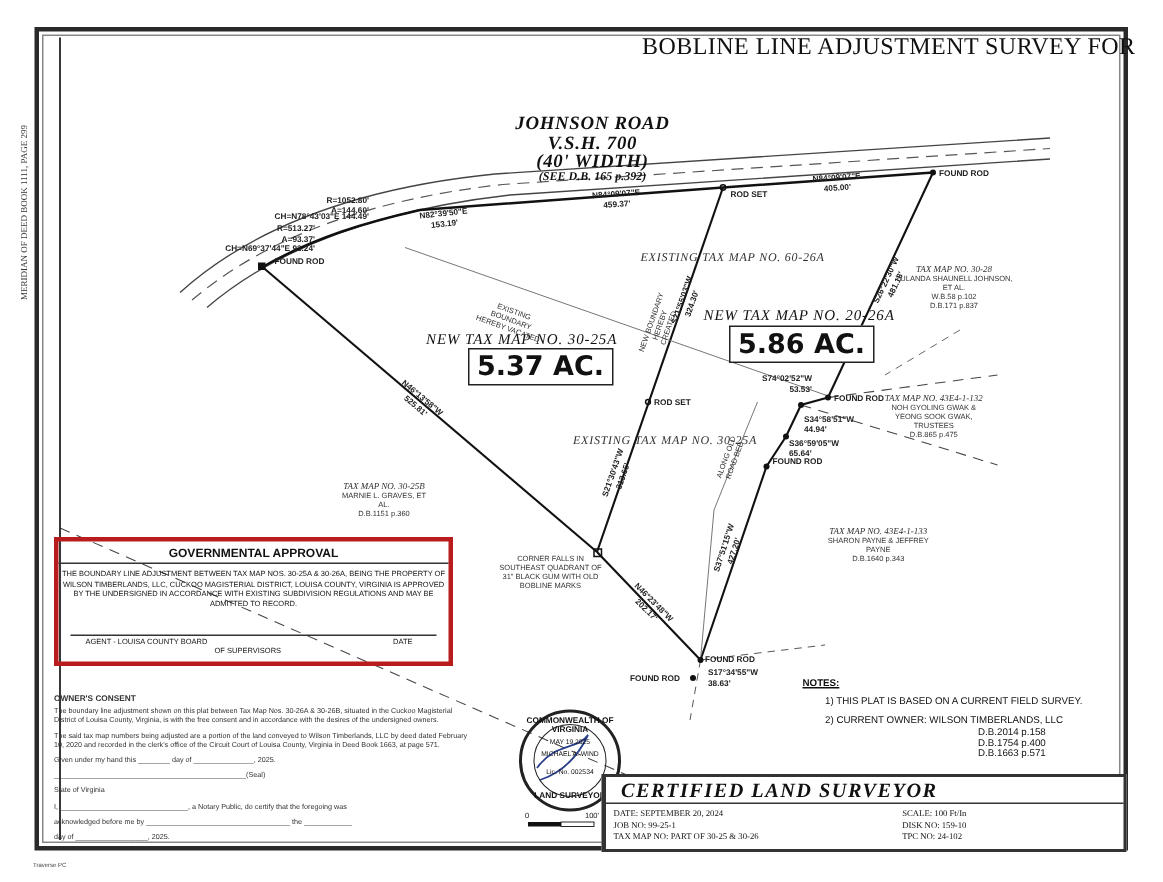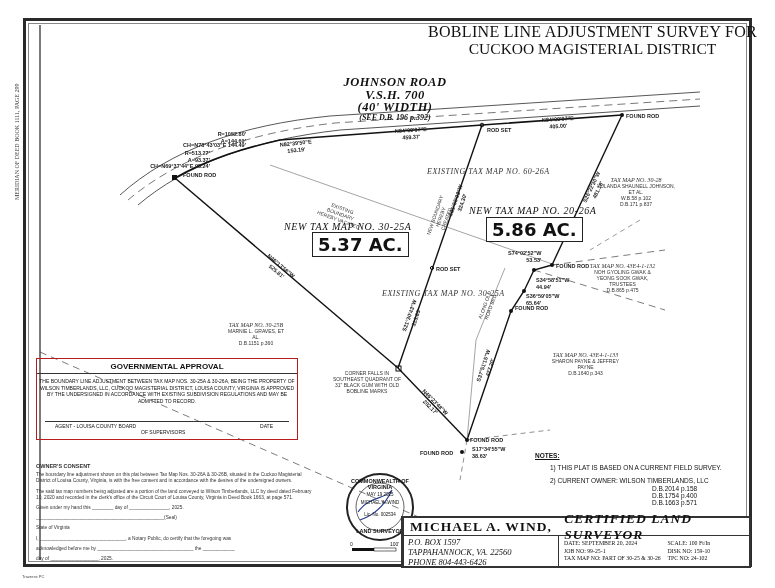--- a/index.html
+++ b/index.html
@@ -15,21 +15,21 @@
   .t4 { font-size:15.5px; }
   .road { left:340px; top:76px; width:110px; text-align:center; font-family:"Liberation Serif", serif; font-style:italic; font-weight:bold; line-height:1.0; }
   .road .r1, .road .r2, .road .r3 { font-size:12.5px; letter-spacing:0.5px; }
   .road .r4 { font-size:8px; }
   .meridian { left:6px; top:50px; width:150px; height:10px; font-size:6px; transform-origin:0 0; transform:rotate(-90deg) translate(-150px, 8px); white-space:nowrap; font-family:"Liberation Serif", serif; color:#333; }
   .acbox { border:1.5px solid #222; font-weight:bold; font-size:18px; padding:1px 5px; background:#fff; font-family:"DejaVu Sans", sans-serif; }
   .newtax { font-family:"Liberation Serif", serif; font-style:italic; font-size:10px; letter-spacing:0.6px; }
   .existtax { font-family:"Liberation Serif", serif; font-style:italic; font-size:8px; letter-spacing:0.5px; color:#333; }
   .tiny { font-size:5px; line-height:6px; color:#333; text-align:center; }
   .tinyb { font-size:5.5px; font-weight:bold; color:#222; line-height:6.5px; }
-  .gov { left:36px; top:358px; width:260px; height:80px; border:1px solid #b91c1c; }
+  .gov { left:36px; top:358px; width:260px; height:80px; border:3px solid #b91c1c; }
   .gov .head { text-align:center; font-size:8px; font-weight:bold; border-bottom:1px solid #333; padding:3px 0 2px; }
   .gov .body { text-align:center; font-size:5px; line-height:6.5px; padding:4px 2px 0; }
   .gov .sig { position:absolute; left:8px; right:8px; top:62px; border-top:1px solid #333; font-size:5px; }
   .consent { left:36px; top:463px; width:280px; font-size:4.8px; line-height:6.2px; color:#333; }
   .consent .h { font-size:5.5px; font-weight:bold; margin-bottom:3px; }
   .consent p { margin:0 0 4px; }
   .notes { left:535px; top:452px; width:210px; font-size:6.5px; line-height:8px; }
   .notes .h { font-weight:bold; text-decoration:underline; margin-bottom:4px; }
   .notes .deed { padding-left:117px; font-size:6.5px; line-height:7px; }
   .surveyor { left:401px; top:516px; width:350px; height:52px; border:2px solid #333; border-left:3px solid #333; box-sizing:border-box; background:#fff; font-family:"Liberation Serif", serif; }
@@ -96,28 +96,27 @@
   <path d="M358,512 C370,495 385,500 392,490 C385,505 375,515 360,520" fill="none" stroke="#2a3f8a" stroke-width="1.2"></path>
 
   <rect x="352" y="548" width="22" height="3" fill="#111"></rect>
   <rect x="374" y="548" width="22" height="3" fill="#fff" stroke="#111" stroke-width="0.6"></rect>
 </svg>
 
 <div class="abs meridian">MERIDIAN OF DEED BOOK 1111, PAGE 299</div>
 
 <div class="abs title-block">
   <div class="t1">BOBLINE LINE ADJUSTMENT SURVEY FOR</div>
-  <div class="t3">CUCKOO MAGISTERIAL DISTRICT</div>
 </div>
 
 <div class="abs road">
   <div class="r1">JOHNSON ROAD</div>
   <div class="r2">V.S.H. 700</div>
   <div class="r3">(40' WIDTH)</div>
-  <div class="r4">(SEE D.B. 196 p.392)</div>
+  <div class="r4">(SEE D.B. 165 p.392)</div>
 </div>
 
 <div class="abs tinyb" style="left:186px;top:131px;text-align:right;width:60px;">
   <div>R=1052.80'</div>
   <div>A=144.60'</div>
 </div>
 <div class="abs tinyb" style="left:168px;top:142px;width:78px;text-align:right;">CH=N78°43'03"E  144.49'</div>
 <div class="abs tinyb" style="left:150px;top:150px;width:60px;text-align:right;">
   <div>R=513.27'</div>
   <div>A=93.37'</div>
@@ -255,29 +254,23 @@
 <div class="abs" style="left:347px;top:492px;width:66px;text-align:center;font-size:4.5px;">MAY 19 2025</div>
 <div class="abs" style="left:347px;top:500px;width:66px;text-align:center;font-size:4.5px;">MICHAEL A. WIND</div>
 <div class="abs" style="left:347px;top:512px;width:66px;text-align:center;font-size:4.5px;">Lic. No. 002534</div>
 <div class="abs" style="left:347px;top:528px;width:66px;text-align:center;font-size:5.5px;font-weight:bold;">LAND SURVEYOR</div>
 
 <div class="abs" style="left:350px;top:541px;font-size:5px;">0</div>
 <div class="abs" style="left:390px;top:541px;font-size:5px;">100'</div>
 
 <div class="abs surveyor">
   <div class="top">
-    <span class="name">MICHAEL  A.  WIND,</span>
     <span class="cert">CERTIFIED  LAND  SURVEYOR</span>
   </div>
   <div class="bot">
-    <div class="addr">
-      <div>P.O. BOX 1597</div>
-      <div>TAPPAHANNOCK, VA. 22560</div>
-      <div>PHONE 804-443-6426</div>
-    </div>
     <div class="meta">
       <div>DATE:  SEPTEMBER 20, 2024</div>
       <div>SCALE:  100 Ft/In</div>
       <div>JOB NO:  99-25-1</div>
       <div>DISK NO:  159-10</div>
       <div>TAX MAP NO:  PART OF 30-25 &amp; 30-26</div>
       <div>TPC NO:  24-102</div>
     </div>
   </div>
 </div>

